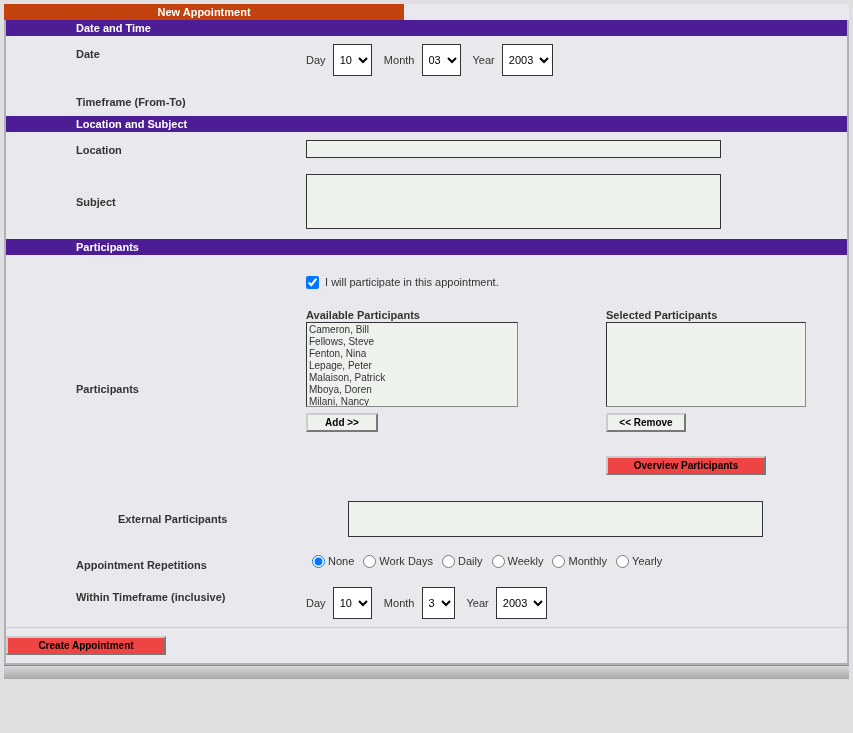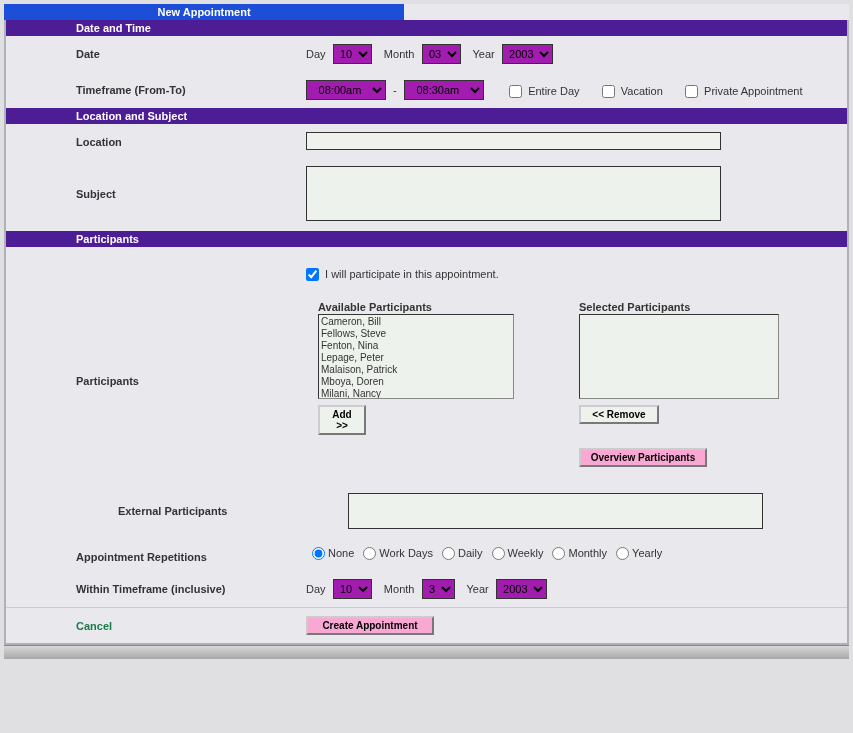--- a/index.html
+++ b/index.html
@@ -13,21 +13,21 @@
 }
 .outer {
   width: 845px;
   background: #e9e9ed;
 }
 .tab-row {
   display: flex;
   background: #e9e9ed;
 }
 .tab {
-  background: #1d4ed8;
+  background: #c2410c;
   color: #fff;
   font-weight: bold;
   padding: 2px 10px;
   width: 400px;
   text-align: center;
 }
 .content {
   border: 2px solid #b0b0b8;
   border-top: 0;
 }
@@ -53,27 +53,26 @@
 }
 .field-col {
   flex: 1;
   padding-right: 10px;
 }
 .inline-label {
   font-size: 11px;
   margin-right: 4px;
 }
 .sel {
-  background: #a21caf;
+  background: #ffffff;
   border: 1px solid #333;
   font-family: Verdana, sans-serif;
   font-size: 11px;
   padding: 1px 2px;
-  height: 20px;
-  text-align: center;
+  height: 32px;
 }
 .txt {
   background: #eef2ed;
   border: 1px solid #333;
   font-family: Verdana, sans-serif;
   font-size: 11px;
   padding: 2px 3px;
 }
 .ta {
   background: #eef2ed;
@@ -86,21 +85,21 @@
 .cb {
   margin: 0 3px 0 10px;
   vertical-align: middle;
 }
 .cb-label {
   font-size: 11px;
   vertical-align: middle;
 }
 .dash { margin: 0 4px; }
 .listbox {
-  width: 196px;
+  width: 212px;
   height: 85px;
   background: #eef2ed;
   border: 1px inset #888;
   overflow-y: scroll;
   font-size: 10px;
   padding: 1px 2px;
 }
 .listbox .item {
   line-height: 12px;
   white-space: nowrap;
@@ -109,33 +108,32 @@
 .btn {
   background: #eef2ed;
   border: 2px outset #ccc;
   font-family: Verdana, sans-serif;
   font-size: 10px;
   font-weight: bold;
   padding: 2px 8px;
   cursor: pointer;
 }
 .btn-wide {
-  background: #f9a8d4;
+  background: #ef4444;
   border: 2px outset #ccc;
   font-family: Verdana, sans-serif;
   font-size: 10px;
   font-weight: bold;
   padding: 2px 8px;
   cursor: pointer;
-  width: 128px;
+  width: 160px;
 }
 .participants-wrap {
   display: flex;
-  gap: 65px;
-  margin-left: 12px;
+  gap: 88px;
 }
 .pcol { display: flex; flex-direction: column; }
 .pcol-title {
   font-weight: bold;
   font-size: 11px;
   margin-bottom: 1px;
 }
 .radio-group input {
   margin: 0 3px 0 6px;
   vertical-align: middle;
@@ -179,34 +177,20 @@
         <span class="inline-label">Month</span>
         <select class="sel"><option>03</option></select>
         &nbsp;&nbsp;
         <span class="inline-label">Year</span>
         <select class="sel"><option>2003</option></select>
       </div>
     </div>
 
     <div class="row">
       <div class="label-col">Timeframe (From-To)</div>
-      <div class="field-col" style="white-space:nowrap;">
-        <select class="sel" style="width:80px"><option>08:00am</option></select>
-        <span class="dash">-</span>
-        <select class="sel" style="width:80px"><option>08:30am</option></select>
-        &nbsp;&nbsp;&nbsp;
-        <input type="checkbox" class="cb" style="">
-        <span class="cb-label">Entire Day</span>
-        &nbsp;&nbsp;
-        <input type="checkbox" class="cb" style="">
-        <span class="cb-label">Vacation</span>
-        &nbsp;&nbsp;
-        <input type="checkbox" class="cb" style="">
-        <span class="cb-label">Private Appointment</span>
-      </div>
     </div>
 
     <div class="section-header">Location and Subject</div>
 
     <div class="row">
       <div class="label-col">Location</div>
       <div class="field-col">
         <input type="text" class="txt" style="width: 415px;" value="">
       </div>
     </div>
@@ -237,21 +221,21 @@
             <div class="listbox" id="avail-list">
                 <div class="item">Cameron, Bill</div>
                 <div class="item">Fellows, Steve</div>
                 <div class="item">Fenton, Nina</div>
                 <div class="item">Lepage, Peter</div>
                 <div class="item">Malaison, Patrick</div>
                 <div class="item">Mboya, Doren</div>
                 <div class="item">Milani, Nancy</div>
               </div>
             <div class="spacer6"></div>
-            <button class="btn" style="width:48px">Add &gt;&gt;</button>
+            <button class="btn" style="width:72px">Add &gt;&gt;</button>
           </div>
           <div class="pcol">
             <div class="pcol-title">Selected Participants</div>
             <div class="selected-box"></div>
             <div class="spacer6"></div>
             <button class="btn" style="width:80px">&lt;&lt; Remove</button>
             <div style="height:24px"></div>
             <button class="btn-wide">Overview Participants</button>
           </div>
         </div>
@@ -286,23 +270,20 @@
         &nbsp;&nbsp;
         <span class="inline-label">Month</span>
         <select class="sel"><option>3</option></select>
         &nbsp;&nbsp;
         <span class="inline-label">Year</span>
         <select class="sel"><option>2003</option></select>
       </div>
     </div>
 
     <div class="row" style="border-top:1px solid #ccc;">
-      <div class="label-col" style="padding-top:4px;">
-        <span class="cancel-link">Cancel</span>
-      </div>
       <div class="field-col">
         <button class="btn-wide">Create Appointment</button>
       </div>
     </div>
 
   </div>
   <div class="bottom-bar"></div>
 </div>
 
 </body></html>

